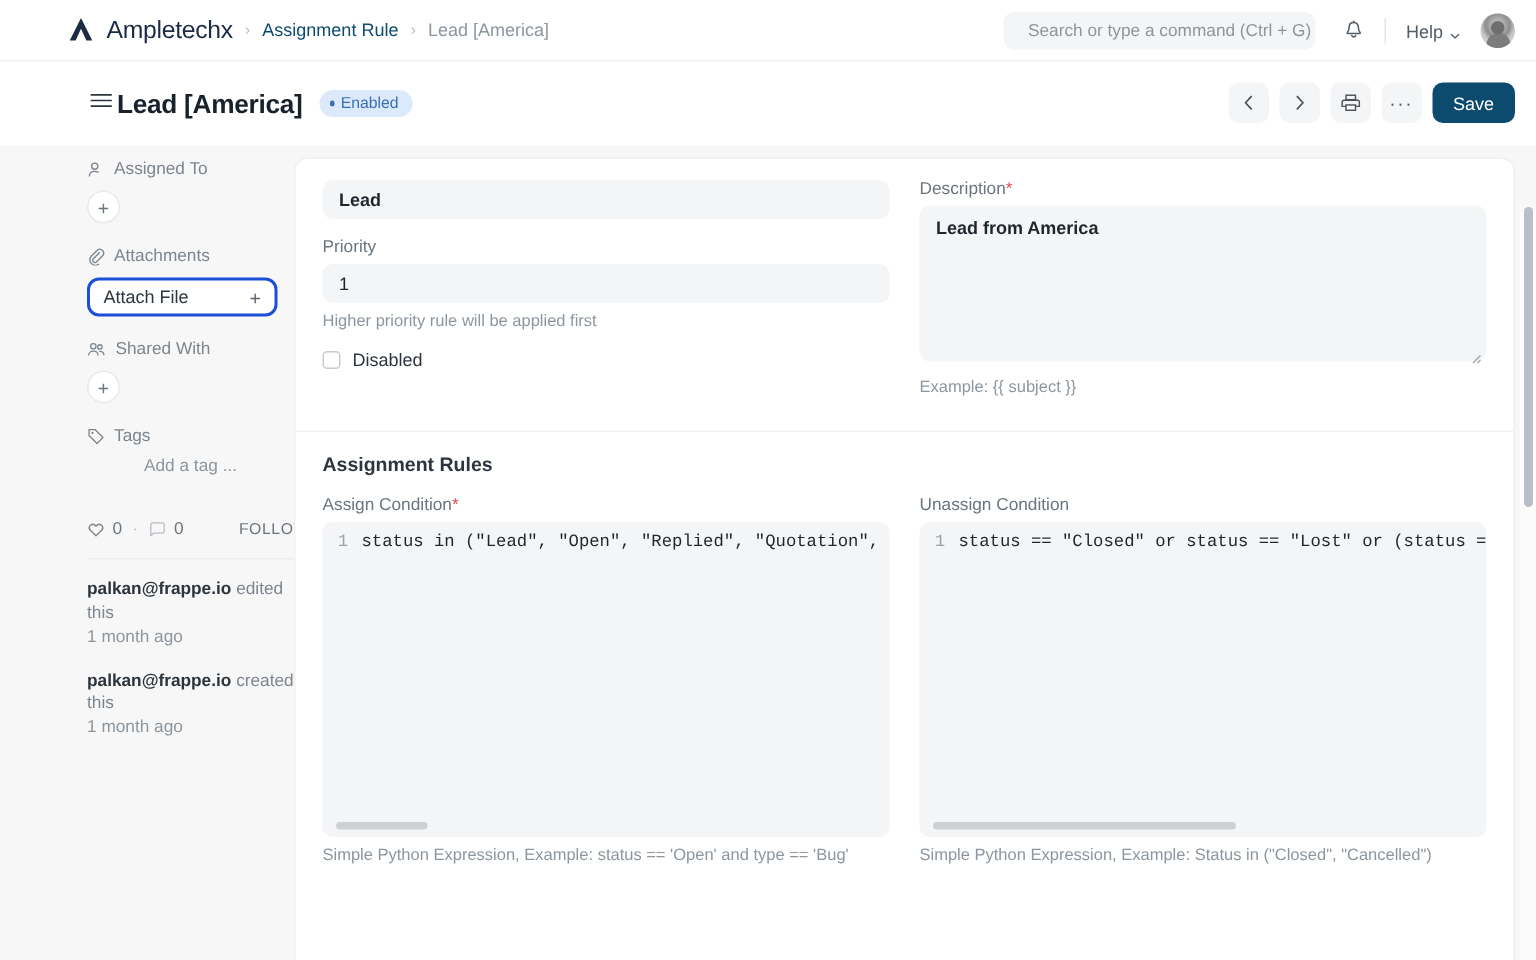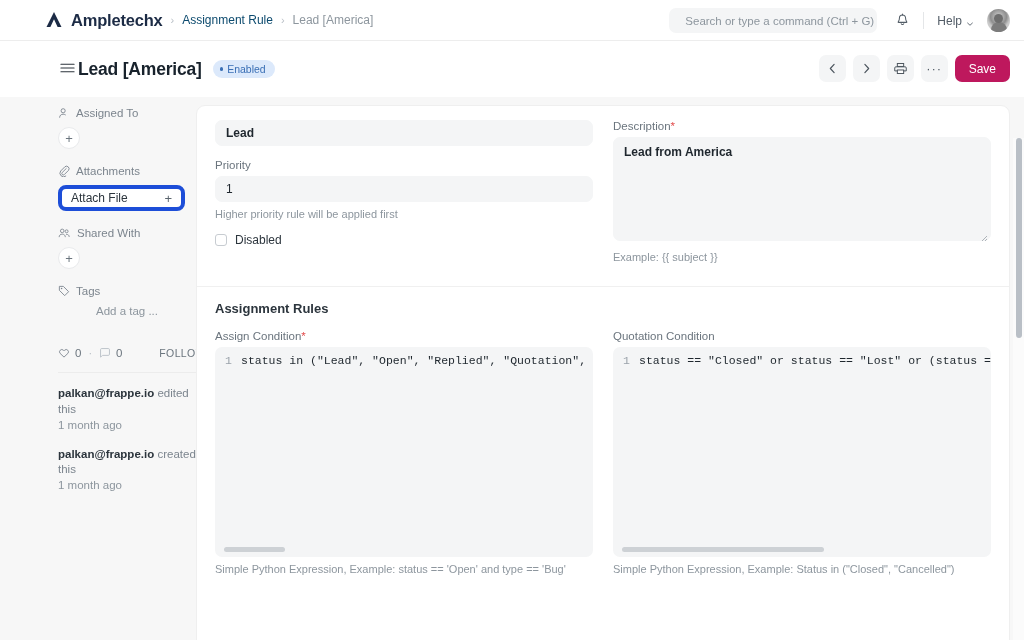--- a/index.html
+++ b/index.html
@@ -17,21 +17,21 @@
     height: 41px;
     background: #fff;
     border-bottom: 1px solid #ededed;
     display: flex; align-items: center;
     padding: 0 16px 0 44px;
     position: relative;
   }
   .brand { display: flex; align-items: center; gap: 7px; }
   .brand-mark { width: 20px; height: 20px; display: block; }
   .brand-name {
-    font-size: 16.5px; font-weight: 700; color: #1c2b45;
+    font-size: 16.5px; font-weight: 400; color: #1c2b45;
     letter-spacing: -0.2px;
   }
   .crumb-sep { color: #b9bfc6; font-size: 11px; margin: 0 8px; }
   .crumb {
     font-size: 12px; color: #0c4a6e; text-decoration: none;
   }
   .crumb.last { color: #8d969e; }
   .nav-right {
     position: absolute; right: 14px; top: 0; height: 41px;
     display: flex; align-items: center; gap: 0;
@@ -94,21 +94,21 @@
     display: flex; align-items: center; gap: 7px;
   }
   .ibtn {
     width: 27px; height: 27px; border-radius: 7px;
     background: #f4f5f6; border: none;
     display: flex; align-items: center; justify-content: center;
     color: #4c555e; cursor: pointer; padding: 0;
   }
   .ibtn.dots { font-size: 13px; letter-spacing:1px; line-height:1; color:#525c66; }
   .save-btn {
-    height: 27px; background: #be185d; color: #fff;
+    height: 27px; background: #0c4a6e; color: #fff;
     border: none; border-radius: 7px; padding: 0 14px;
     font-size: 12px; font-family: inherit; cursor: pointer;
   }
 
   
   .page-body {
     background: #f7f7f7; height: 543px;
     display: flex; padding: 0 14px 0 0; position: relative;
   }
 
@@ -121,21 +121,21 @@
   .sb-sec { margin-bottom: 16px; }
   .plus-circle {
     width: 22px; height: 22px; border-radius: 50%;
     background: #fff; border: 1px solid #e9eaec;
     display: flex; align-items: center; justify-content: center;
     color: #6b757e; font-size: 13px; cursor: pointer;
     line-height: 1;
   }
   .attach-btn {
     width: 127px; height: 26px; background: #fff;
-    border: 4px solid #1d4ed8; border-radius: 8px;
+    border: 2px solid #1d4ed8; border-radius: 8px;
     display: flex; align-items: center; justify-content: space-between;
     padding: 0 9px; font-size: 12px; color: #2c353d; cursor: pointer;
   }
   .attach-btn span.plus { color:#5a646d; font-size: 13px; }
   .tag-add { font-size: 11.5px; color: #8d969e; cursor:pointer; margin-top:2px;text-align:center; }
   .sb-stats {
     display: flex; align-items: center; gap: 0;
     margin: 30px 0 0 0; padding-bottom: 13px;
     border-bottom: 1px solid #ececec; width: 148px;
   }
@@ -457,21 +457,21 @@
               </div>
               <div class="hscroll">
                 <div class="hthumb" style="width:17%"></div>
               </div>
             </div>
             <span class="fhelp">Simple Python Expression, Example: status == 'Open' and type == 'Bug'</span>
             <div></div>
           </div>
 
           <div class="col">
-            <label class="flabel">Quotation Condition</label>
+            <label class="flabel">Unassign Condition</label>
             <div class="editor">
               <div class="editor-line">
                 <span class="gutter">1</span>
                 <span class="code">status == "Closed" or status == "Lost" or (status == "Convert</span>
               </div>
               <div class="hscroll">
                 <div class="hthumb" style="width:56%"></div>
               </div>
             </div>
             <span class="fhelp">Simple Python Expression, Example: Status in ("Closed", "Cancelled")</span>

